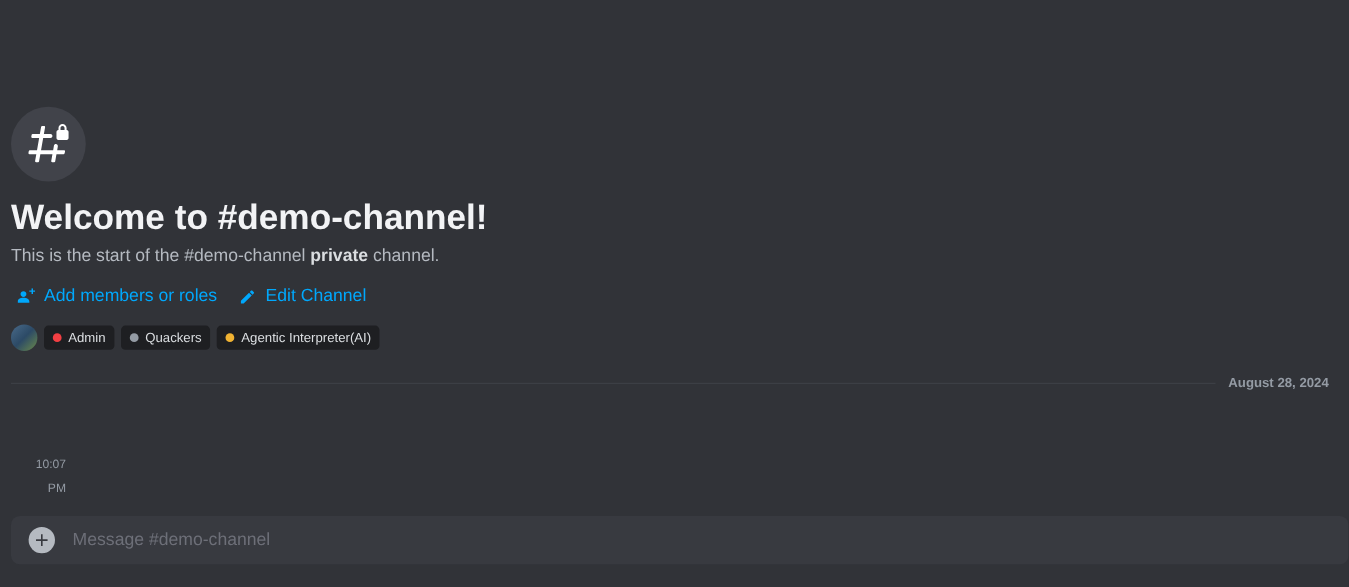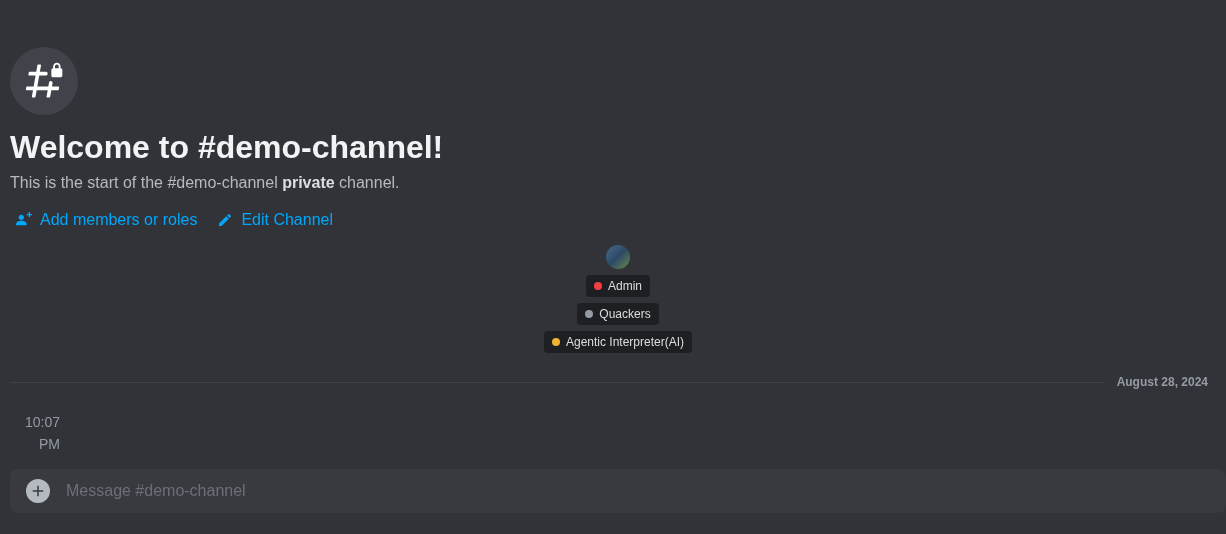--- a/index.html
+++ b/index.html
@@ -63,21 +63,20 @@
     cursor: pointer;
     padding: 4px 6px;
   }
   .action-link svg { fill: #00a8fc; }
 
   .role-row {
     display: flex;
     align-items: center;
     gap: 6px;
     margin-bottom: 22px;
-    flex-direction: column;
   }
   .avatar {
     width: 24px;
     height: 24px;
     border-radius: 50%;
     background: linear-gradient(135deg,#4a6b8a 0%, #2c4a66 50%, #6b8a4a 100%);
     flex-shrink: 0;
   }
   .role-chip {
     background: #1e1f22;
@@ -94,21 +93,21 @@
     width: 8px;
     height: 8px;
     border-radius: 50%;
     display: inline-block;
   }
 
   .divider-row {
     display: flex;
     align-items: center;
     gap: 8px;
-    margin: 0 0 16px;
+    margin: 0 0 4px;
     justify-content: space-between;
   }
   .divider-line {
     flex: 1;
     height: 1px;
     background: #3f4147;
   }
   .divider-date {
     color: #949ba4;
     font-size: 12px;
@@ -120,24 +119,25 @@
   .message {
     display: flex;
     align-items: baseline;
     gap: 8px;
     padding: 6px 0 14px 8px;
     font-size: 16px;
     line-height: 22px;
   }
   .msg-time {
     color: #949ba4;
-    font-size: 14px;
+    font-size: 11px;
     font-weight: 500;
     width: 42px;
     text-align: right;
+    margin-top: 46px;
   }
   .msg-user {
     color: #f47b67;
     font-weight: 500;
   }
   .msg-text { color: #dbdee1; }
 
   .composer {
     margin: 0 0 0 0;
     background: #383a40;

